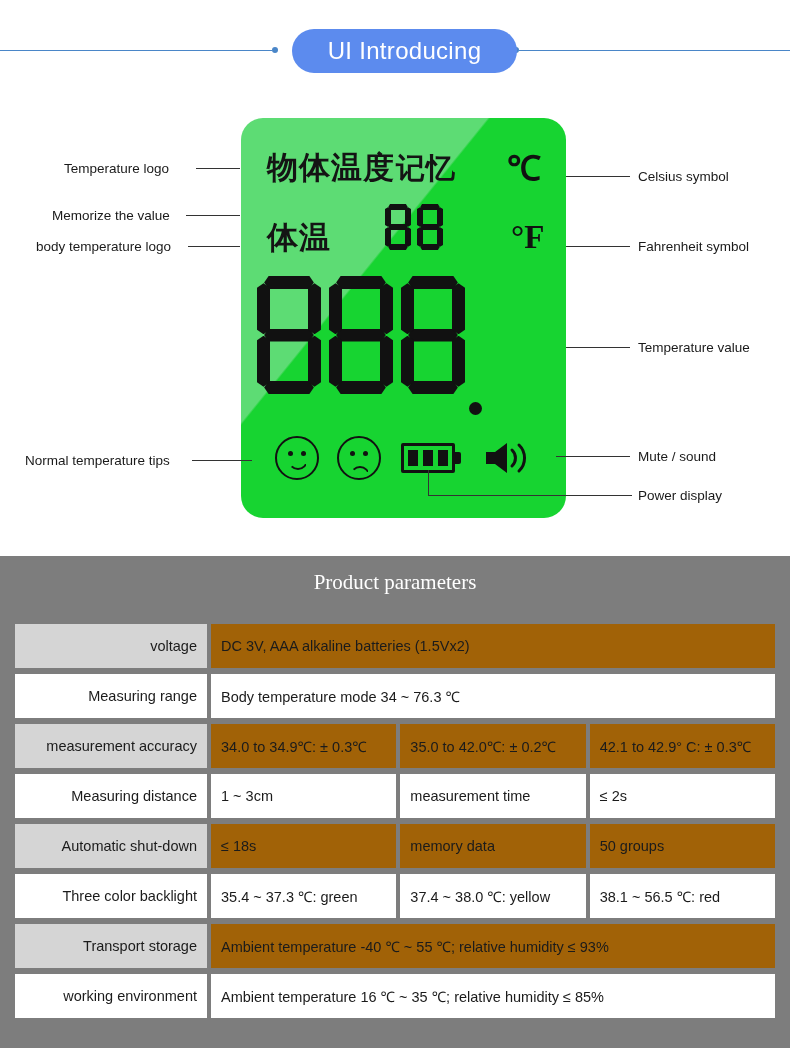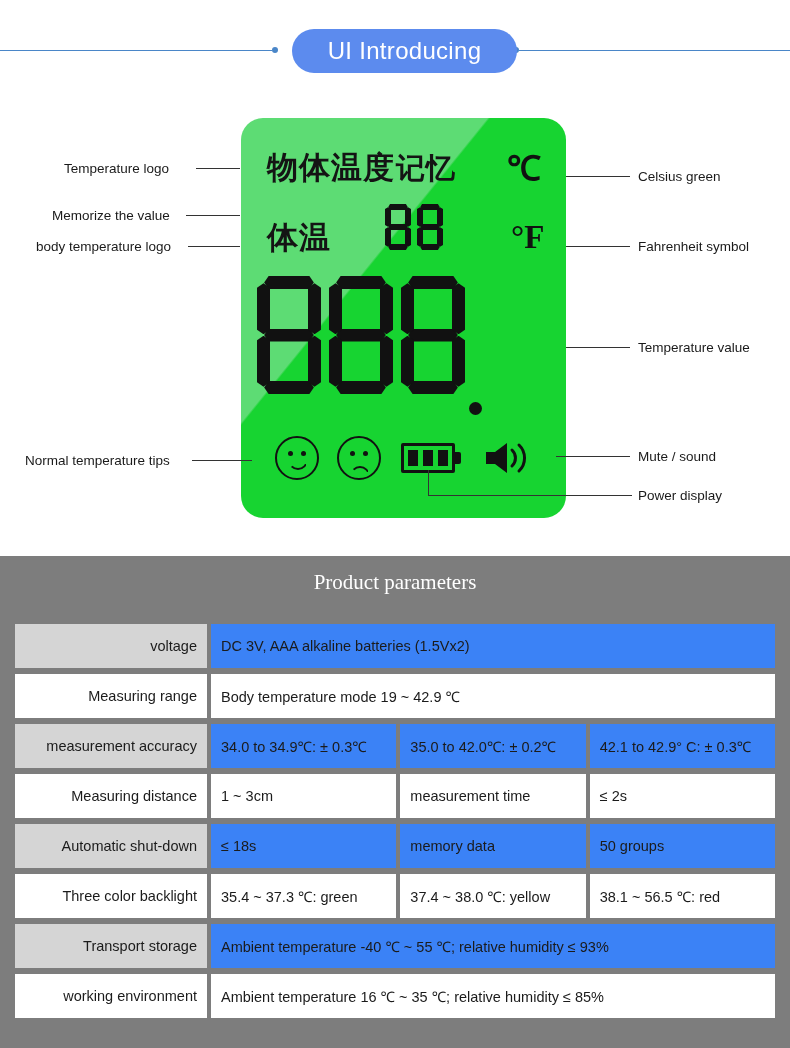--- a/index.html
+++ b/index.html
@@ -147,21 +147,21 @@
     border-collapse: separate; border-spacing: 4px 6px;
     table-layout: fixed;
   }
   .tbl td {
     font-size: 14.5px; color: #1b1b1b; padding: 10px 10px;
     font-family: "Liberation Sans", sans-serif;
     vertical-align: middle; height: 44px;
   }
   .tbl td.lbl { text-align: right; width: 192px; }
   .tbl tr.light td { background: #ffffff; }
-  .tbl tr.shade td { background: #3b82f6; }
+  .tbl tr.shade td { background: #a16207; }
   .tbl tr.shade td.lbl { background: #d5d5d5; }
   .tbl tr.light td.lbl { background: #ffffff; }
 </style>
 </head>
 <body>
 
 <div class="page">
 
   <div class="banner">
     <div class="banner-rule rule-left"></div>
@@ -233,21 +233,21 @@
 
   <div class="callout" style="left:52px;  top:208px;">Memorize the value</div>
   <div class="leader" style="left:186px; top:215px; width:54px;"></div>
 
   <div class="callout" style="left:36px;  top:239px;">body temperature logo</div>
   <div class="leader" style="left:188px; top:246px; width:52px;"></div>
 
   <div class="callout" style="left:25px;  top:453px;">Normal temperature tips</div>
   <div class="leader" style="left:192px; top:460px; width:60px;"></div>
 
-  <div class="callout" style="left:638px; top:169px;">Celsius green</div>
+  <div class="callout" style="left:638px; top:169px;">Celsius symbol</div>
   <div class="leader" style="left:566px; top:176px; width:64px;"></div>
 
   <div class="callout" style="left:638px; top:239px;">Fahrenheit symbol</div>
   <div class="leader" style="left:566px; top:246px; width:64px;"></div>
 
   <div class="callout" style="left:638px; top:340px;">Temperature value</div>
   <div class="leader" style="left:566px; top:347px; width:64px;"></div>
 
   <div class="callout" style="left:638px; top:449px;">Mute / sound</div>
   <div class="leader" style="left:556px; top:456px; width:74px;"></div>
@@ -260,21 +260,21 @@
   <div class="params">
     <div class="params-title">Product parameters</div>
     <table class="tbl">
       <tbody>
           <tr class="shade">
             <td class="lbl">voltage</td>
             <td colspan="3">DC 3V, AAA alkaline batteries (1.5Vx2)</td>
           </tr>
           <tr class="light">
             <td class="lbl">Measuring range</td>
-            <td colspan="3">Body temperature mode 19 ~ 42.9 ℃</td>
+            <td colspan="3">Body temperature mode 34 ~ 76.3 ℃</td>
           </tr>
           <tr class="shade">
             <td class="lbl">measurement accuracy</td>
             <td>34.0 to 34.9℃: ± 0.3℃</td>
             <td>35.0 to 42.0℃: ± 0.2℃</td>
             <td>42.1 to 42.9° C: ± 0.3℃</td>
           </tr>
           <tr class="light">
             <td class="lbl">Measuring distance</td>
             <td>1 ~ 3cm</td>

